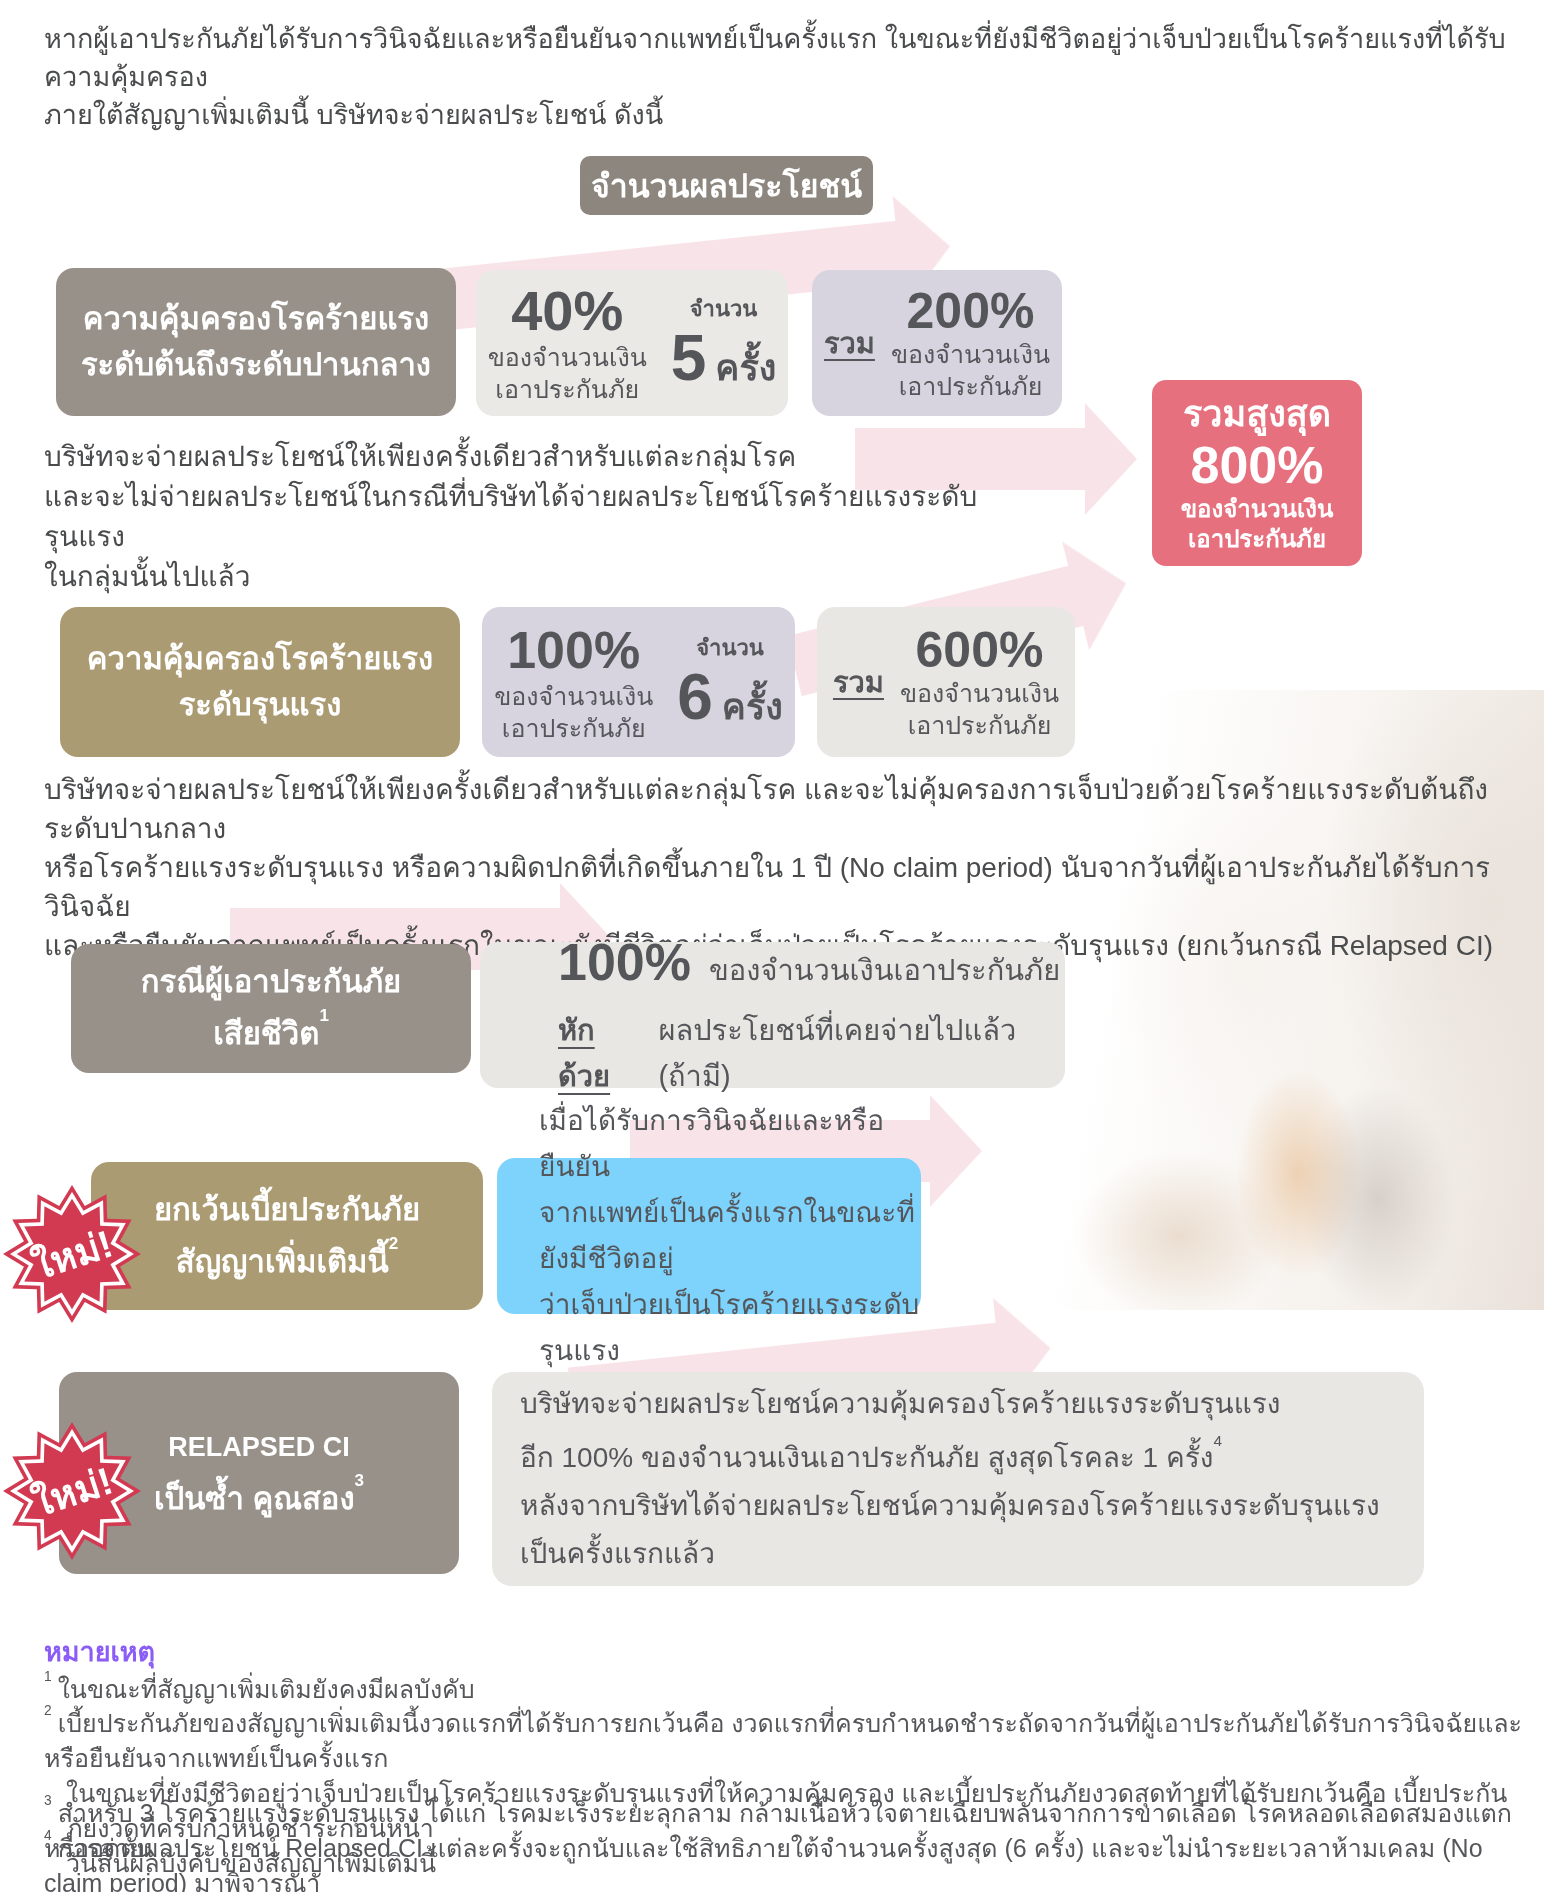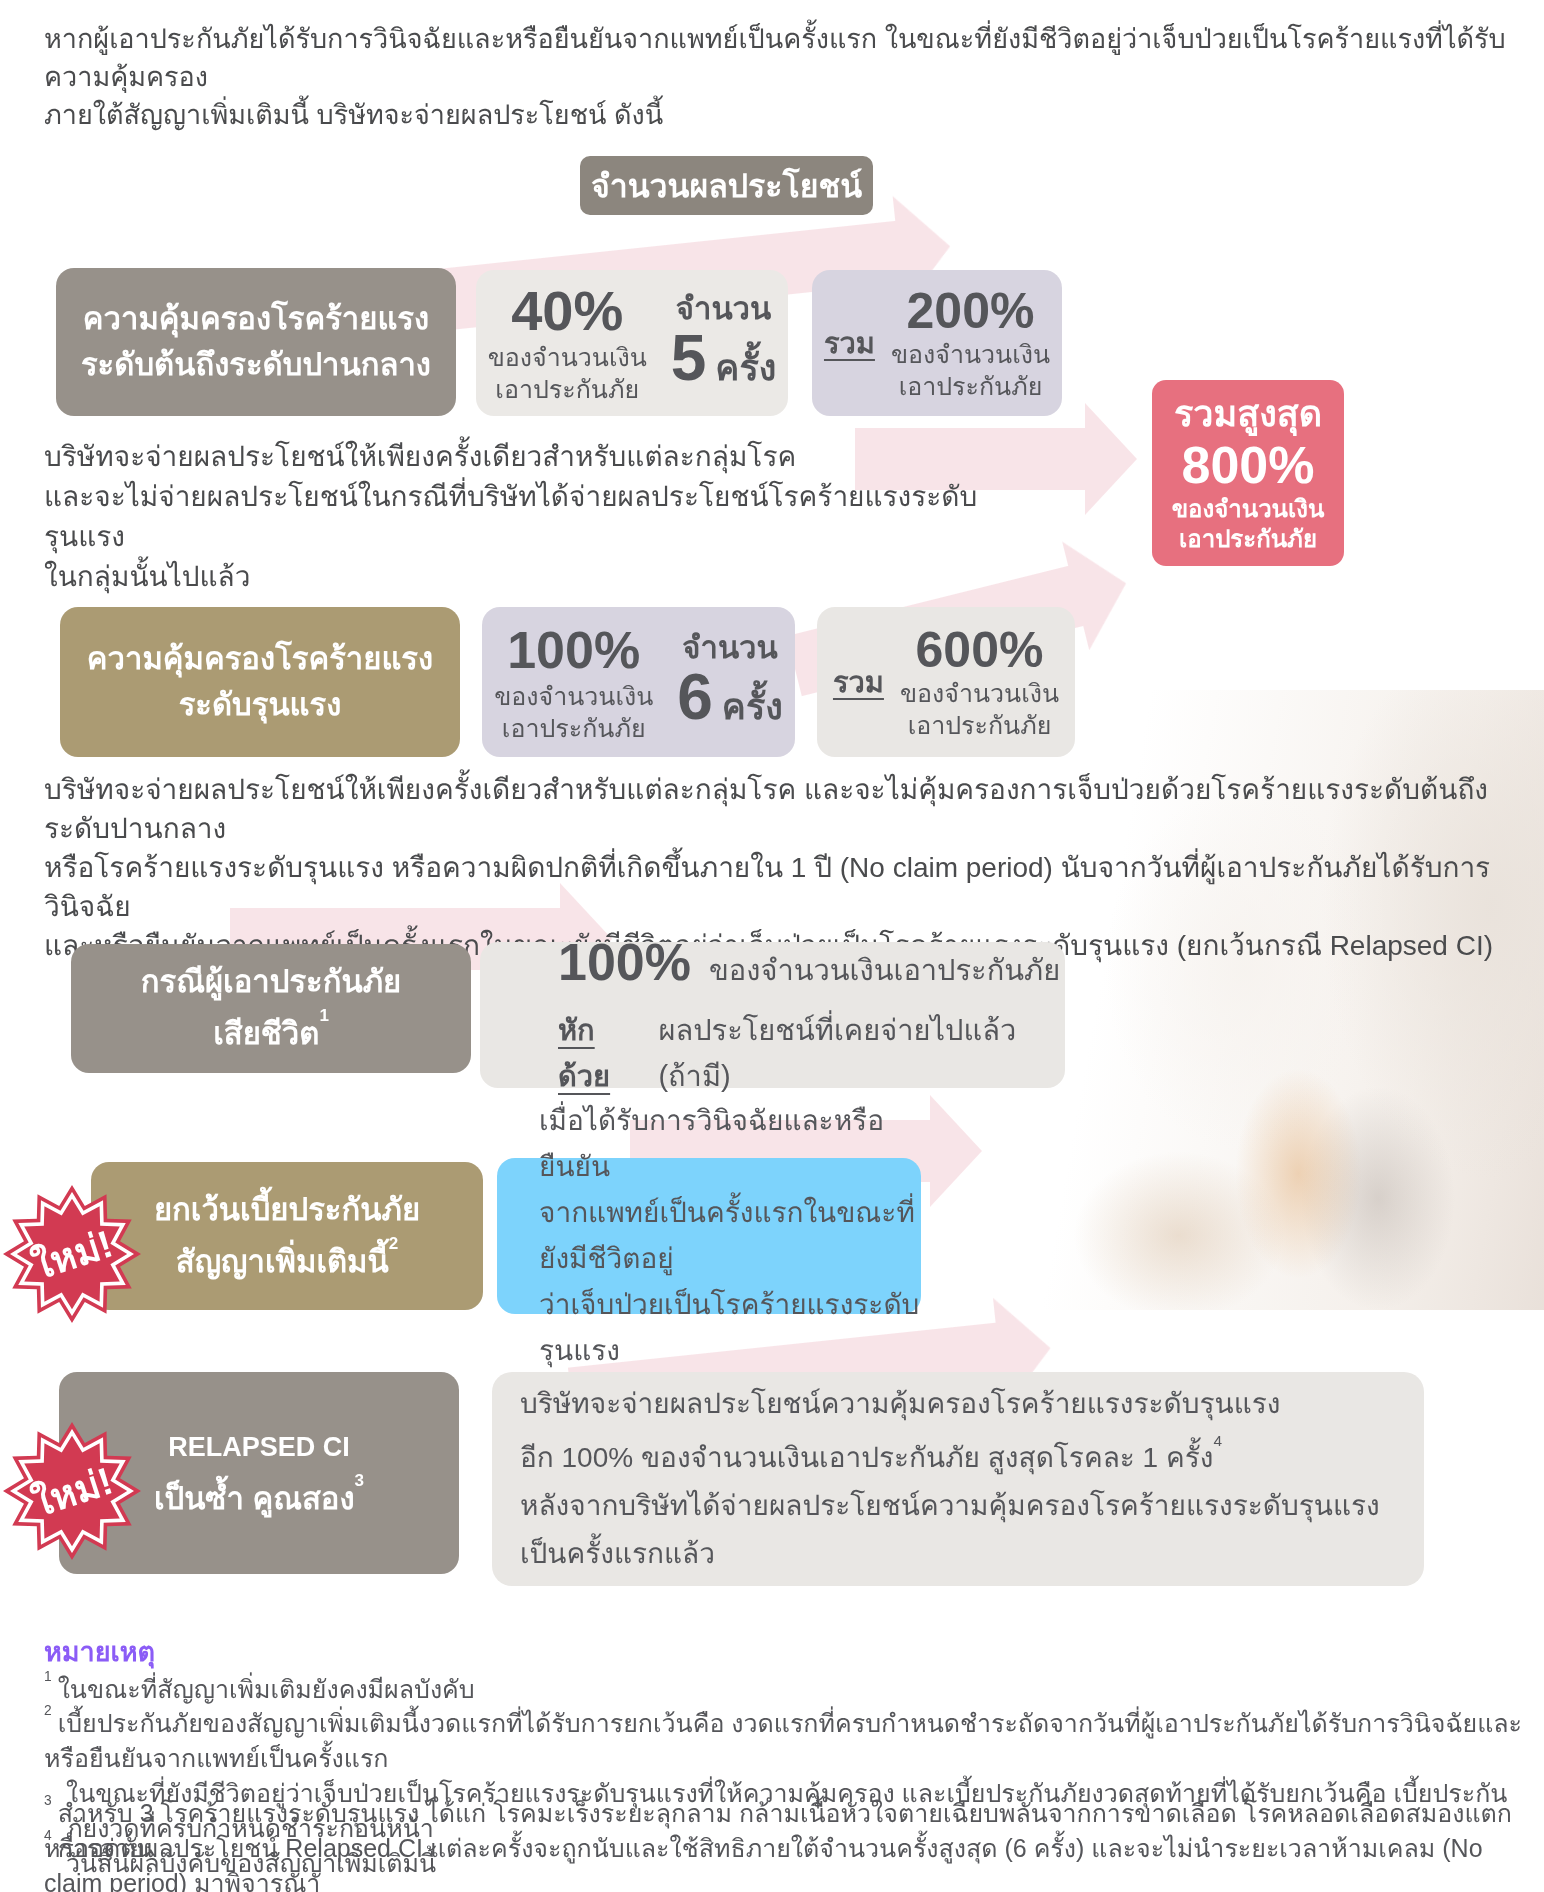--- a/index.html
+++ b/index.html
@@ -39,28 +39,28 @@
   .bg-gold{background:#ab9b73;}
   .bg-light{background:#ebe9e6;}
   .bg-light2{background:#e9e7e4;}
   .bg-lav{background:#d7d4e0;}
   .bg-lav2{background:#7dd3fc;}
   .amount{display:flex;align-items:center;justify-content:center;gap:24px;color:#55565a;}
   .col{display:flex;flex-direction:column;align-items:center;}
   .pct{font-size:56px;font-weight:700;line-height:60px;}
   .pct2{font-size:50px;font-weight:700;line-height:54px;}
   .small{font-size:25px;line-height:32px;font-weight:500;}
-  .cnt-label{font-size:31px;font-weight:600;line-height:36px;text-align:right;}
+  .cnt-label{font-size:22px;font-weight:600;line-height:36px;text-align:right;}
   .cnt-row{display:flex;align-items:baseline;gap:9px;}
   .cnt-num{font-size:64px;font-weight:700;line-height:62px;}
   .cnt-unit{font-size:36px;font-weight:700;}
   .total{display:flex;align-items:center;justify-content:center;gap:16px;color:#55565a;}
   .total-label{font-size:29px;font-weight:700;text-decoration:underline;text-underline-offset:6px;}
   .redbox{
-    position:absolute;left:1152px;top:380px;width:192px;height:186px;background:#e7707f;border-radius:14px;
+    position:absolute;left:1152px;top:380px;width:210px;height:186px;background:#e7707f;border-radius:14px;
     display:flex;flex-direction:column;align-items:center;justify-content:center;color:#fff;text-align:center;z-index:1;
   }
   .redbox .t1{font-size:36px;font-weight:700;line-height:44px;}
   .redbox .t2{font-size:52px;font-weight:700;line-height:58px;}
   .redbox .t3{font-size:24px;font-weight:600;line-height:30px;}
   .row3box{display:flex;flex-direction:column;justify-content:center;gap:14px;padding-left:78px;color:#55565a;}
   .r3line{display:flex;align-items:baseline;gap:18px;}
   .pct3{font-size:52px;font-weight:700;}
   .r3text{font-size:29px;font-weight:500;}
   .deduct{font-size:29px;font-weight:600;text-decoration:underline;text-underline-offset:7px;}

